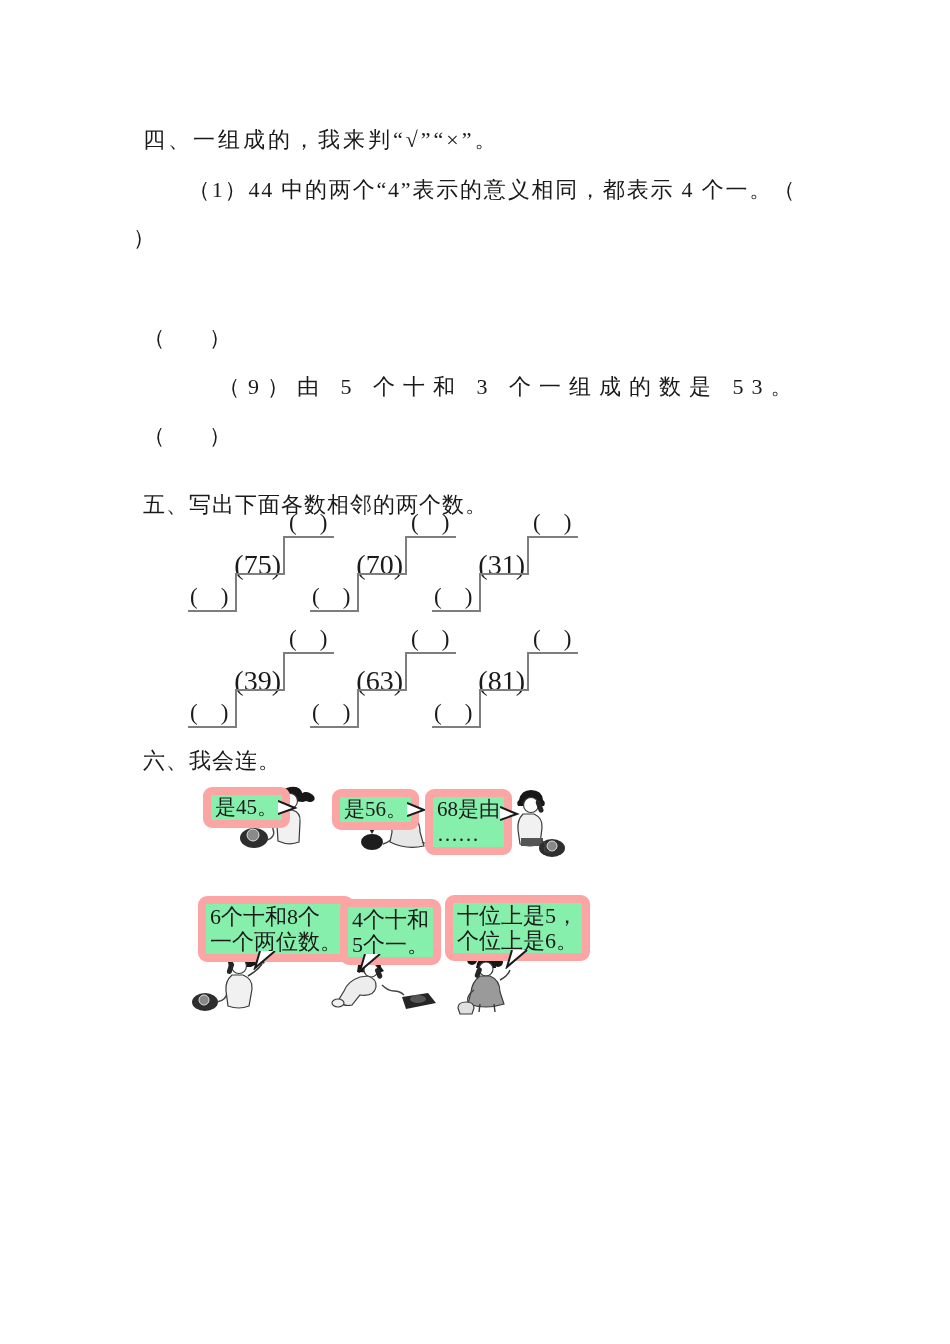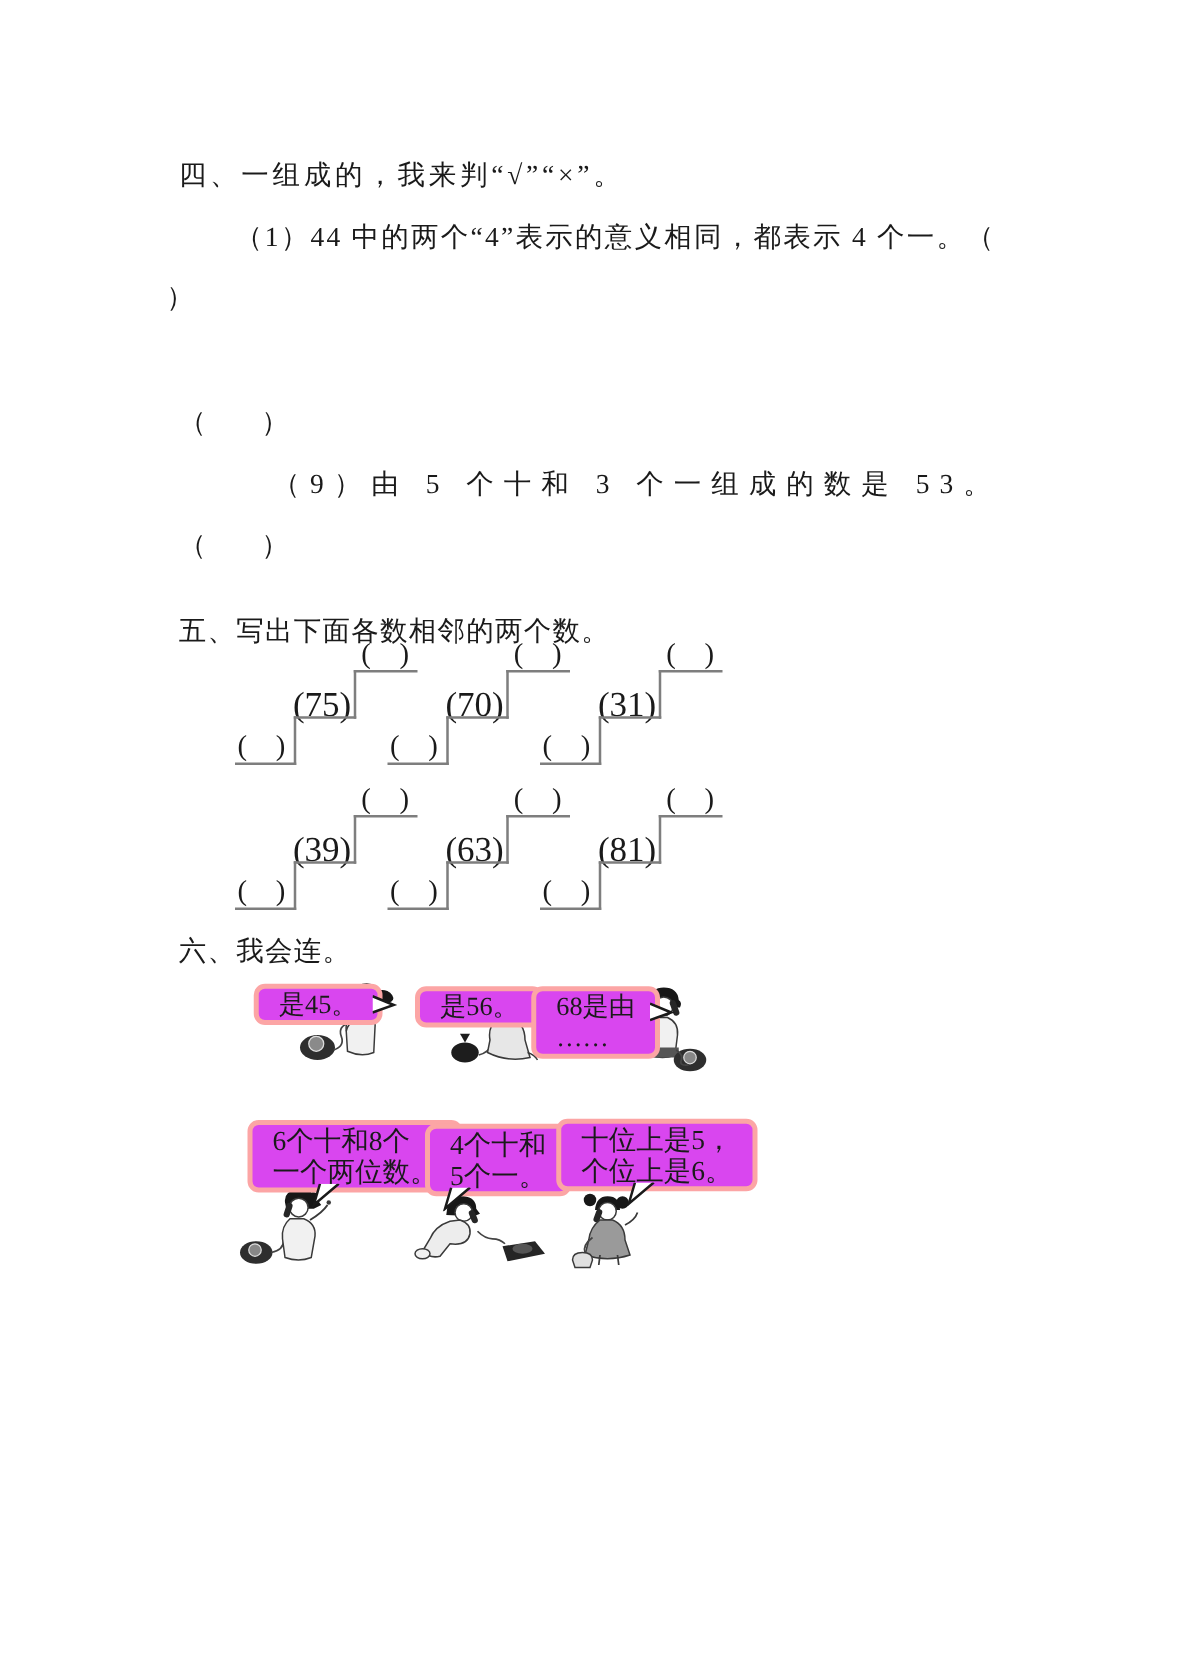--- a/index.html
+++ b/index.html
@@ -28,24 +28,24 @@
   .s-riser-t{left:95px;top:23px;width:2px;height:39px;}
   .s-top{left:95px;top:23px;width:51px;height:2px;}
   .s-blank{position:absolute;font-size:23px;line-height:23px;white-space:pre;}
   .s-blank-top{left:101px;top:-2px;}
   .s-blank-bottom{left:2px;top:72px;}
   .s-label{position:absolute;left:0;top:40px;width:93px;text-align:right;font-size:28px;line-height:23px;}
 
   
   .bubble{
     position:absolute;
-    background:#d946ef;
-    border:4px solid #fca5a5;
+    background:#86efac;
+    border:8px solid #fca5a5;
     border-radius:9px;
-    padding:0 16px;
+    padding:0 4px;
     font-size:21px;
     line-height:25px;
     white-space:nowrap;
     z-index:2;
   }
   .bubble.big{font-size:22px;}
   .tail{position:absolute;z-index:3;}
   .tail-r{right:-16px;top:4px;}
   .tail-r2{right:-16px;top:8px;}
   .tail-d{bottom:-16px;}

